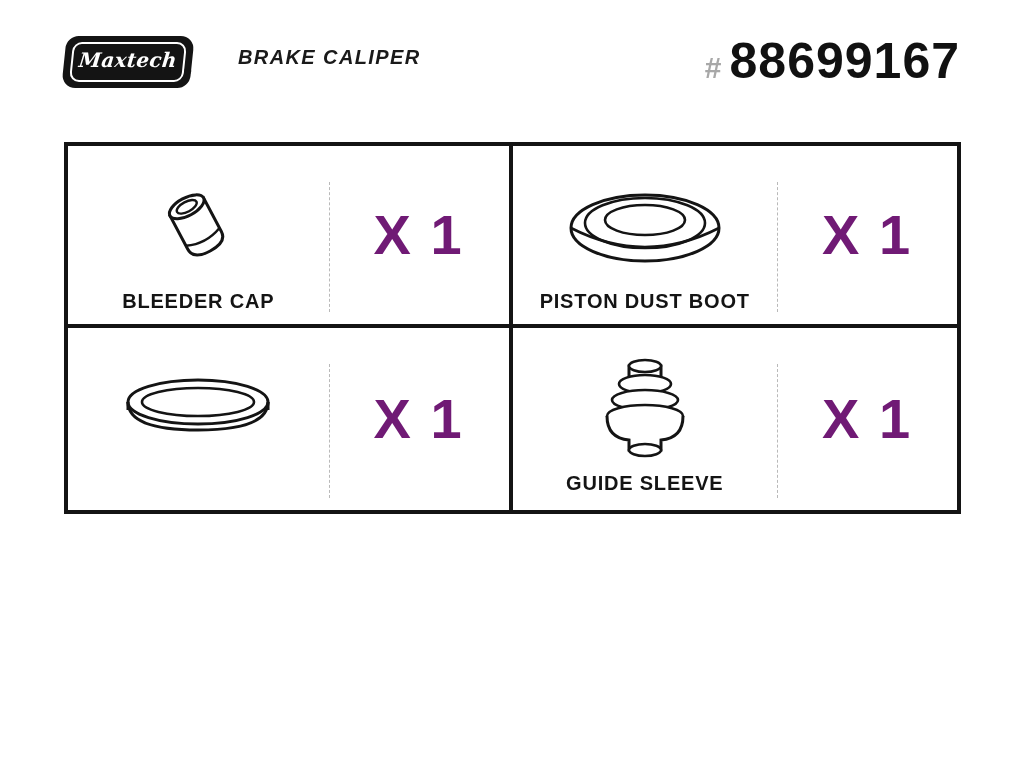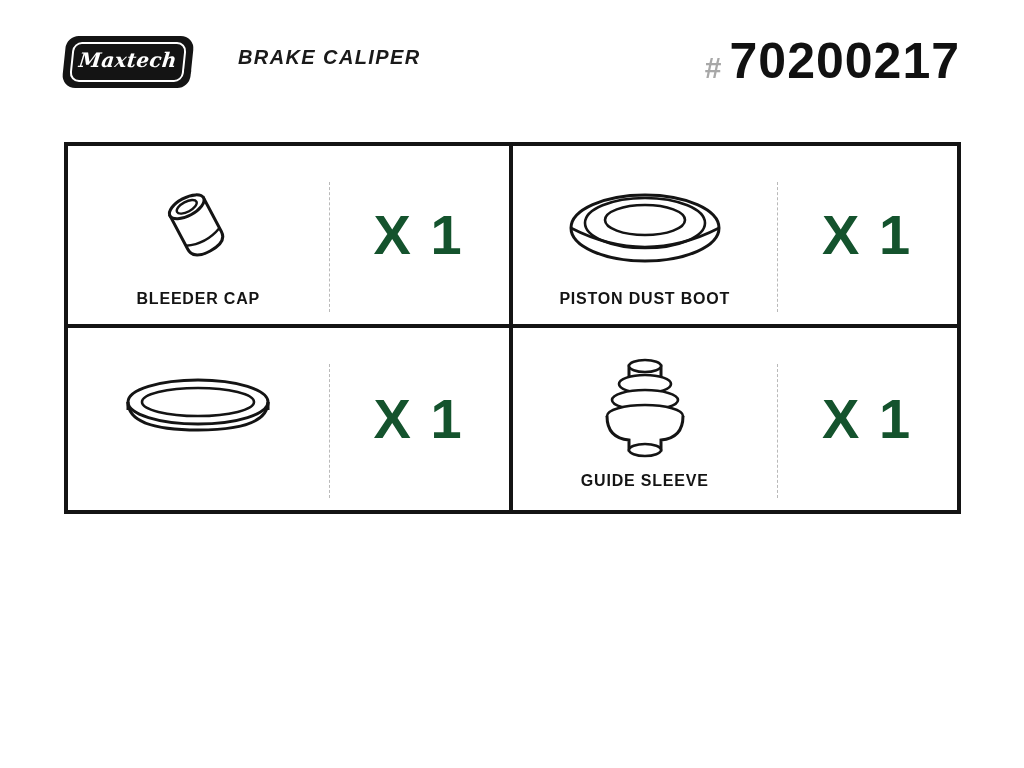--- a/index.html
+++ b/index.html
@@ -144,36 +144,36 @@
   .part-art {
     height: 112px;
     display: flex;
     align-items: center;
     justify-content: center;
   }
   .part-label {
     margin-top: 6px;
     font-family: "Liberation Sans", sans-serif;
     font-weight: 700;
-    font-size: 16px;
+    font-size: 20px;
     letter-spacing: 0.8px;
     color: #141414;
     text-transform: uppercase;
     text-align: center;
   }
   .qty {
     position: relative;
     display: flex;
     align-items: center;
     justify-content: center;
     font-family: "Liberation Sans", sans-serif;
     font-weight: 700;
     font-size: 56px;
     letter-spacing: 2px;
-    color: #14532d;
+    color: #701a75;
     padding-bottom: 26px;
     margin-top: 24px;
   }
   .qty::before {
     content: "";
     position: absolute;
     left: 0;
     top: 12px;
     bottom: 12px;
     border-left: 1px dashed #b9b9b9;
@@ -192,21 +192,21 @@
       <div class="logo-text">Maxtech</div>
       <div class="logo-reg">®</div>
     </div>
 
     <div class="title-block">
       <div>BRAKE CALIPER</div>
     </div>
 
     <div class="partno">
       <span class="partno-hash">#</span>
-      <span class="partno-value">70200217</span>
+      <span class="partno-value">88699167</span>
     </div>
   </div>
 
   <div class="table">
 
     <div class="cell border-right border-bottom">
       <div class="part">
         <div class="part-art">
           <svg width="110" height="104" viewBox="0 0 110 104" fill="none" stroke="#141414" stroke-width="3">
             <g transform="rotate(-28 55 52)">

